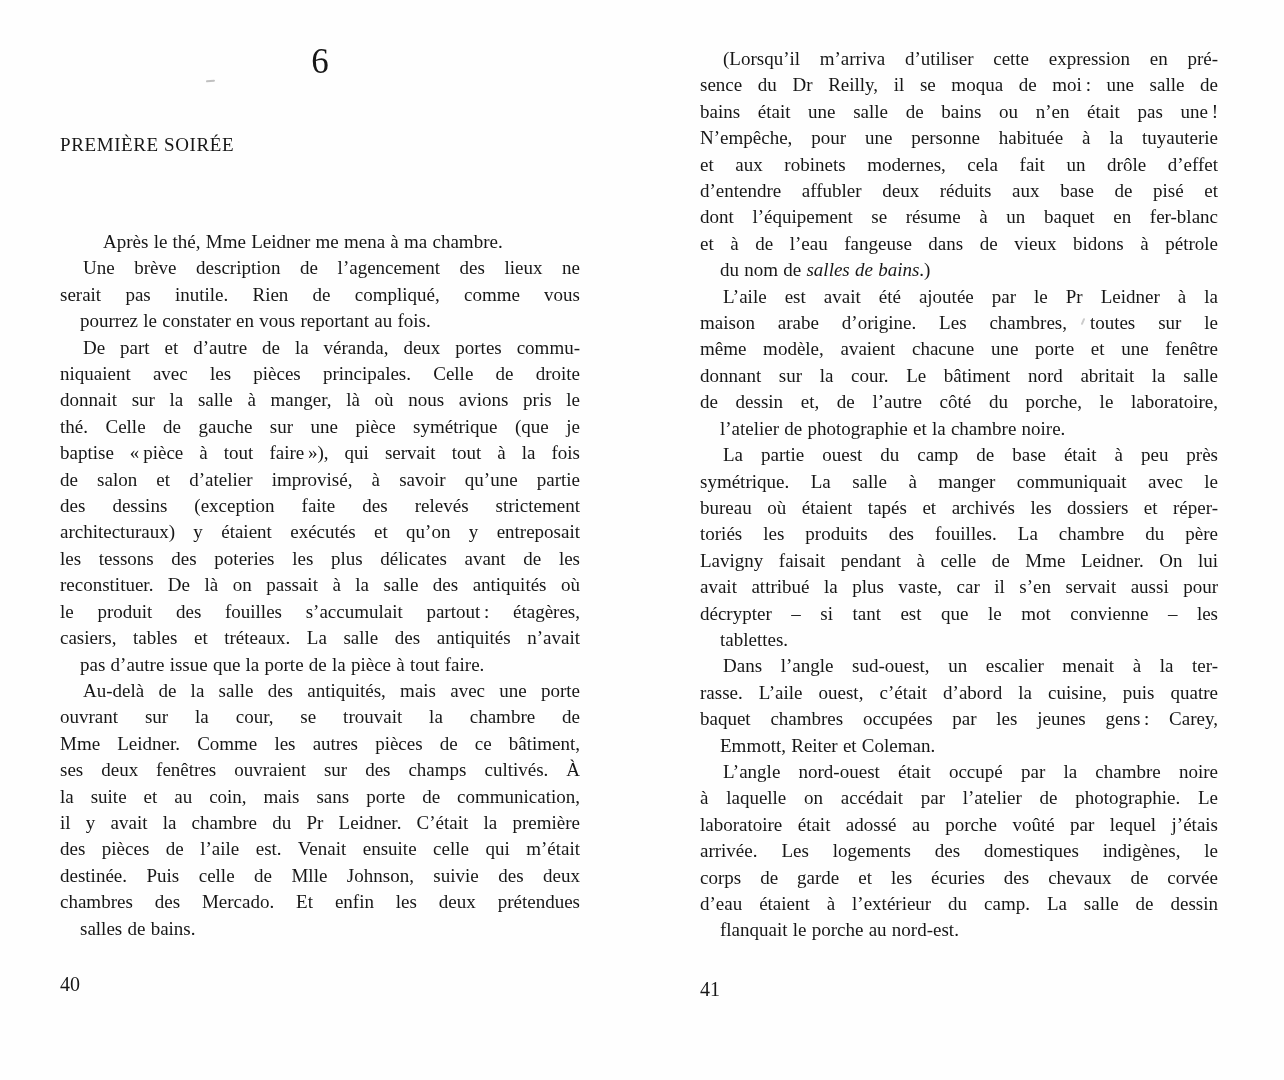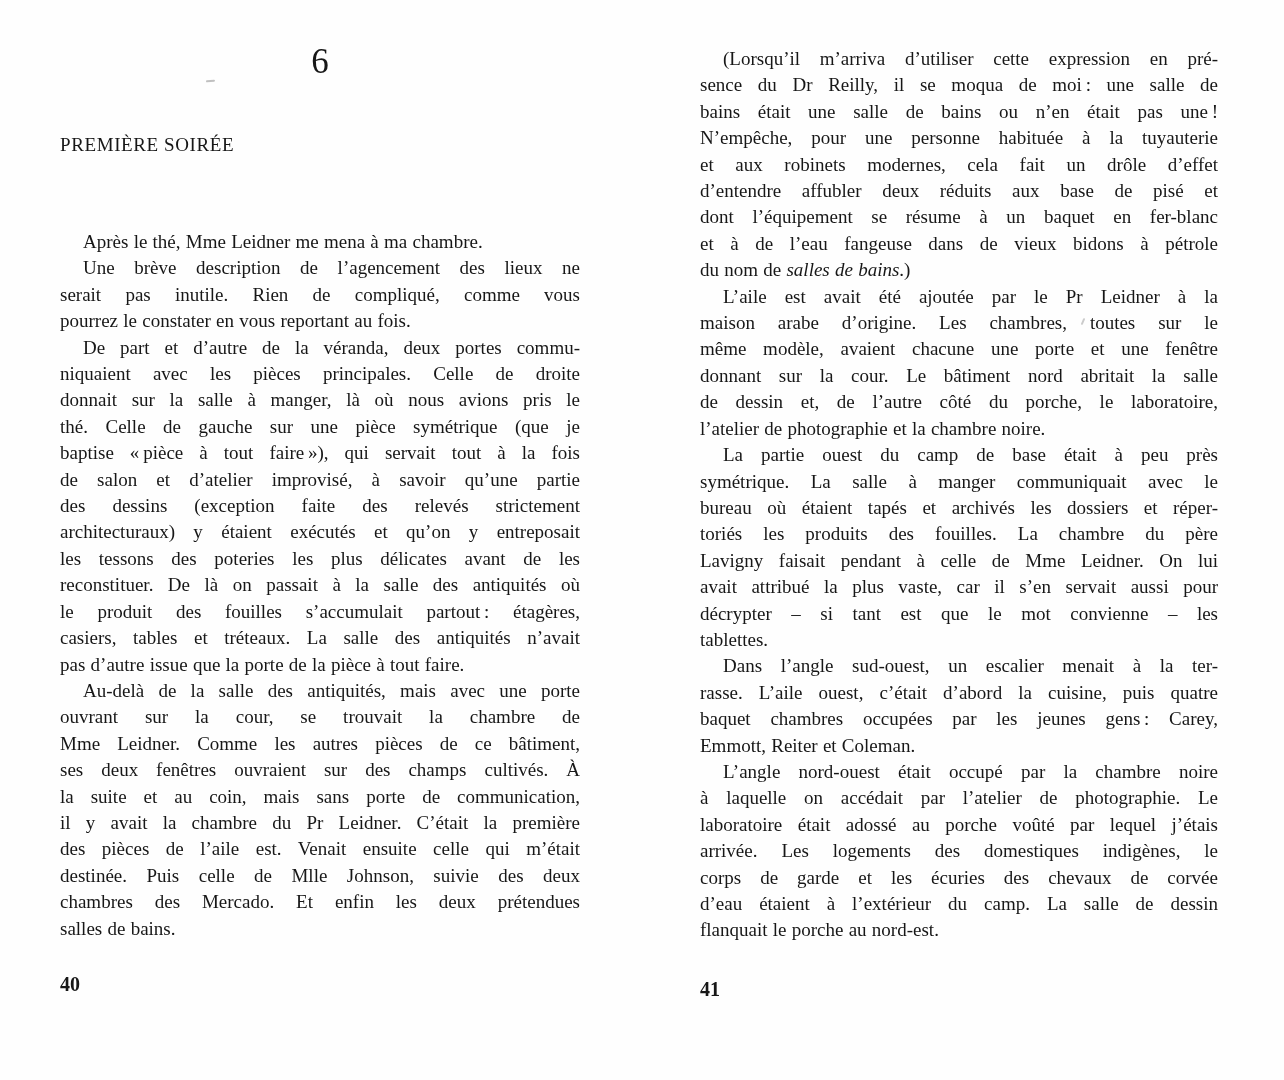--- a/index.html
+++ b/index.html
@@ -28,24 +28,24 @@
 
   .paragraph { margin: 0; }
   .line {
     font-size: 19px;
     line-height: 26.4px;
     text-align: justify;
     text-align-last: justify;
     word-spacing: 0.5px;
   }
   .line.indent { text-indent: 23px; }
-  .line.last   { text-align-last: left; }
+  .line.last   { text-align-last: left; margin-left: 20px; }
   .italic      { font-style: italic; }
 
-  .page-number { font-size: 20px; line-height: 24px; font-weight: bold; }
+  .page-number { font-size: 20px; line-height: 24px; }
   #page-number-left  { position: absolute; left: 60px;  top: 972px; width: 100px; text-align: left; }
   #page-number-right { position: absolute; left: 700px; top: 977px; width: 518px; text-align: left; }
 
   
   .scan-mark { position: absolute; background: #8d8d8d; }
   #mark-under-chapter {
     left: 206px; top: 80px; width: 9px; height: 2px;
     opacity: 0.55; border-radius: 1px; transform: rotate(-6deg);
   }
   #mark-after-chambres {

